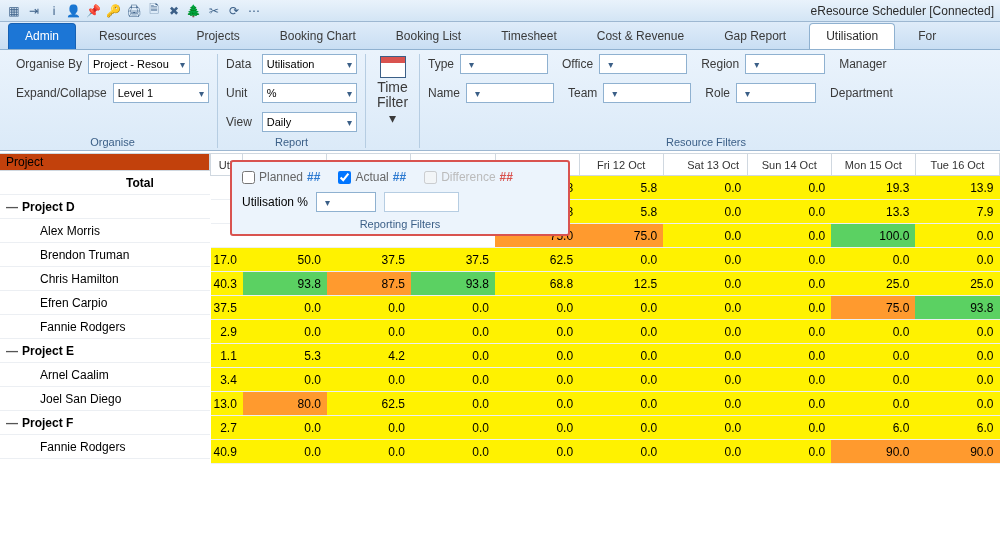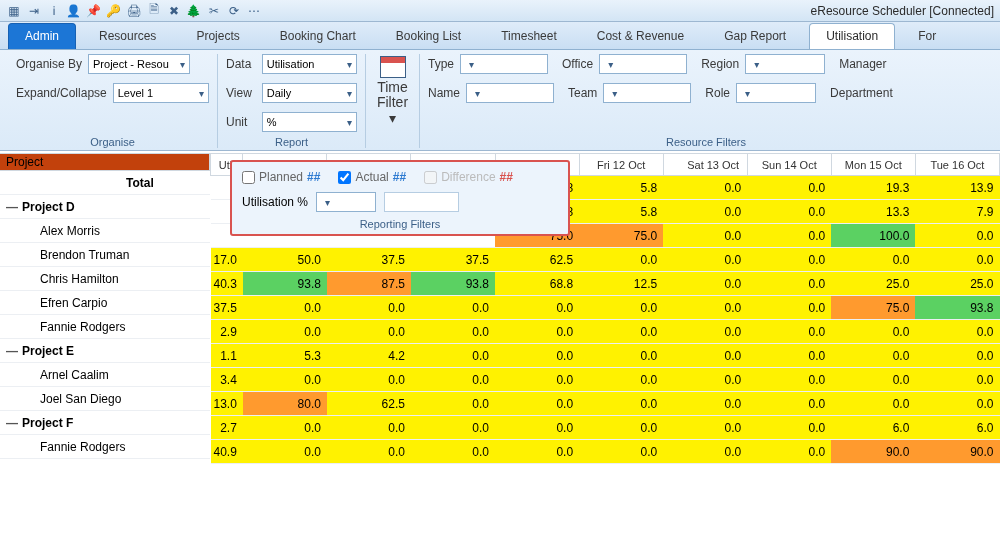--- a/index.html
+++ b/index.html
@@ -114,26 +114,26 @@
     <div class="ribbon-group-title">Organise</div>
   </div>
 
   <div class="ribbon-group" style="width:148px;">
     <div class="rows">
       <div class="ribbon-row">
           <span class="ribbon-label" style="width:30px">Data</span>
           <span class="dropdown" style="width:96px">Utilisation</span>
         </div>
       <div class="ribbon-row">
+          <span class="ribbon-label" style="width:30px">Unit</span>
+          <span class="dropdown" style="width:96px">%</span>
+        </div>
+      <div class="ribbon-row">
           <span class="ribbon-label" style="width:30px">View</span>
           <span class="dropdown" style="width:96px">Daily</span>
-        </div>
-      <div class="ribbon-row">
-          <span class="ribbon-label" style="width:30px">Unit</span>
-          <span class="dropdown" style="width:96px">%</span>
         </div>
     </div>
     <div class="ribbon-group-title">Report</div>
   </div>
 
   <div class="ribbon-group" style="width:54px; align-items:center;">
     <div class="time-filter">
       <span class="cal-icon"></span>
       <span style="font-size:14px; line-height:1.1; text-align:center;">Time Filter ▾</span>
     </div>

